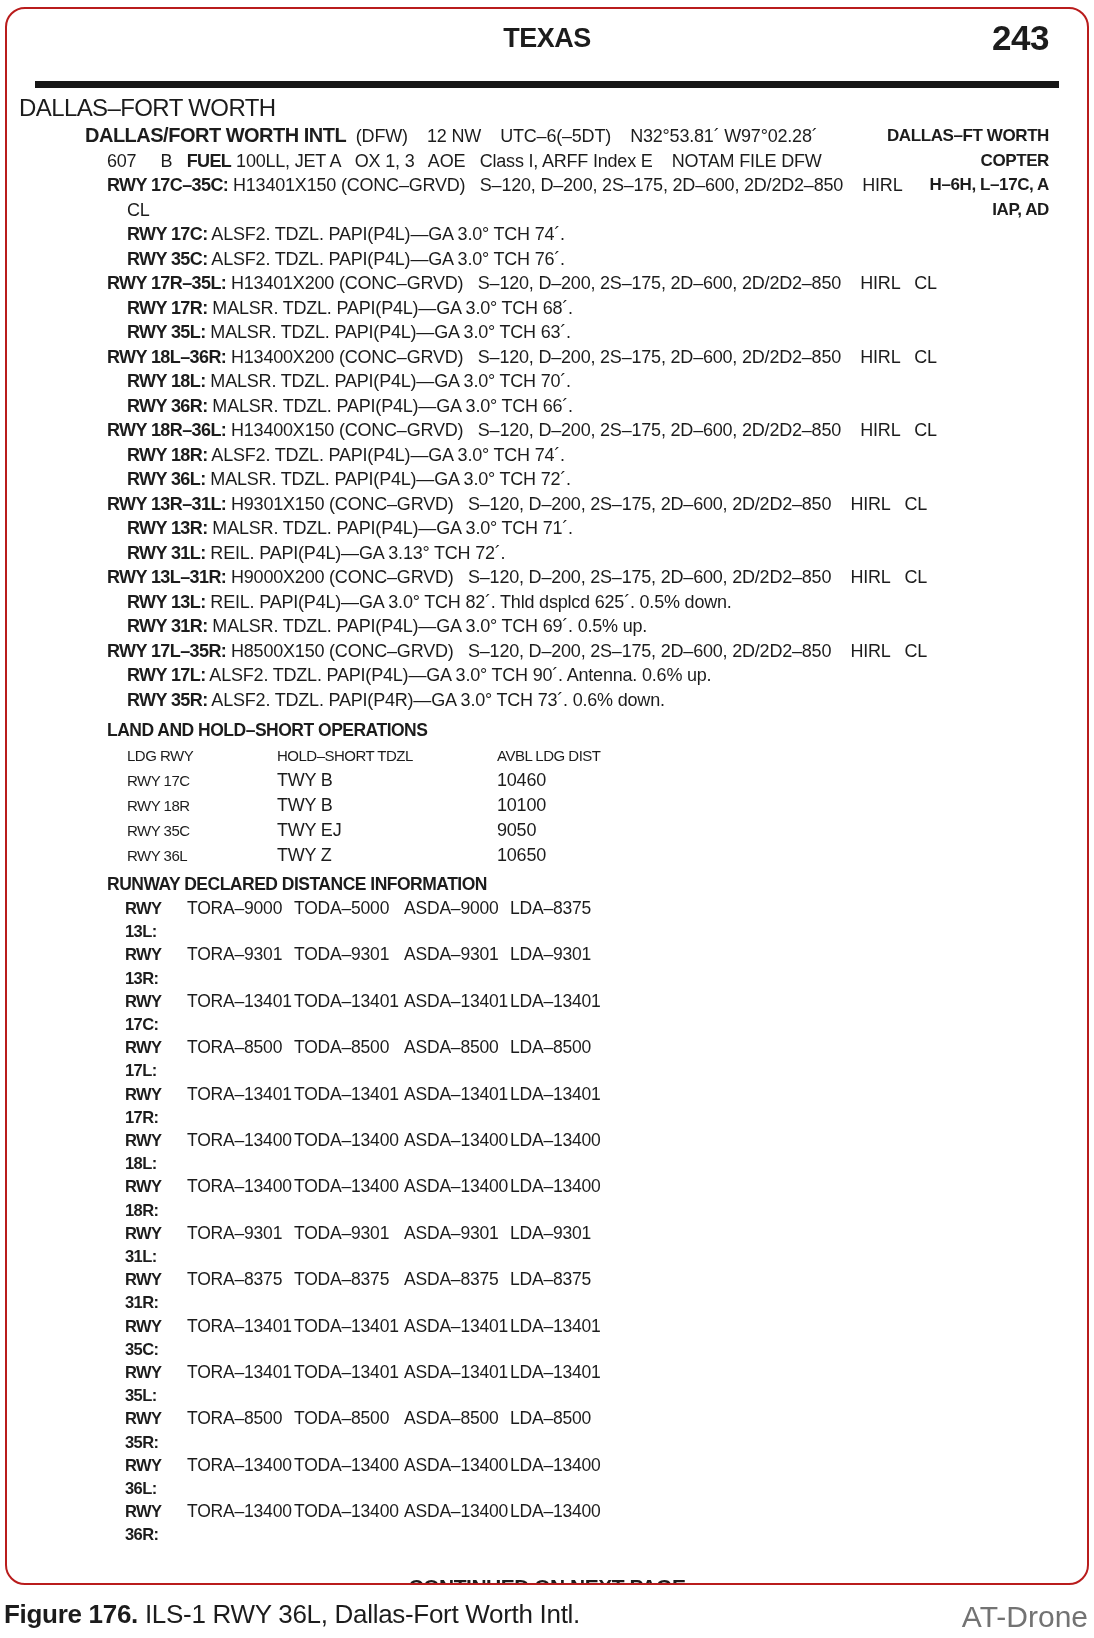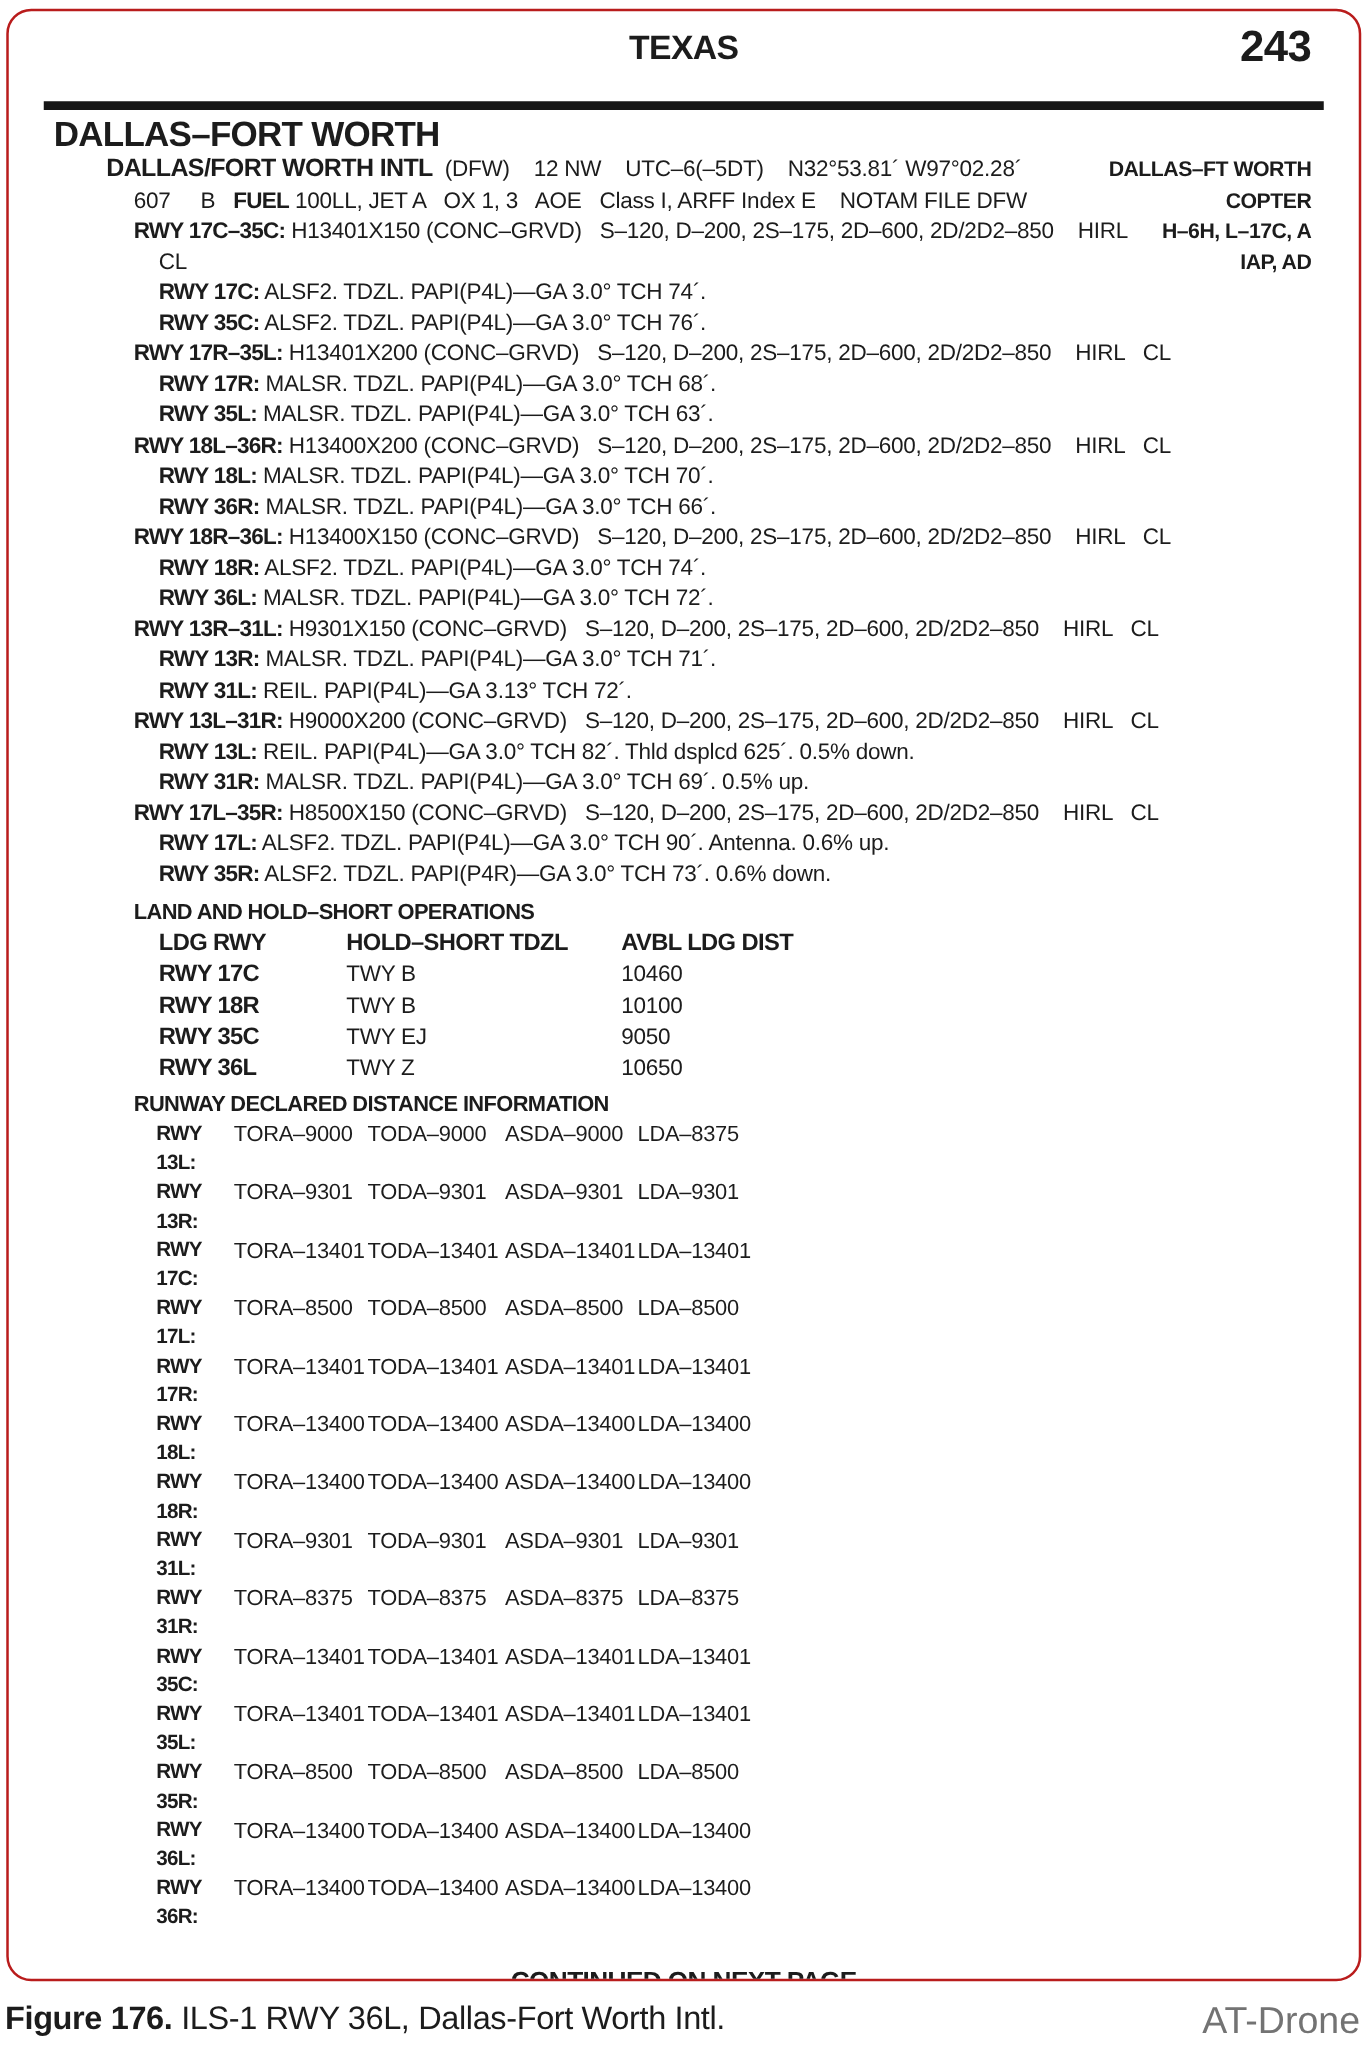--- a/index.html
+++ b/index.html
@@ -16,21 +16,21 @@
   .hdr .region{
     text-align:center;font-weight:700;font-size:27px;line-height:32px;
     letter-spacing:-0.5px;
   }
   .hdr .pageno{
     position:absolute;right:38px;top:13px;font-weight:700;font-size:35px;
     line-height:32px;letter-spacing:-0.5px;
   }
   .rule{height:7px;background:#161616;margin:27px 28px 0 28px;}
   .city{
-    margin:5px 0 0 36px;font-weight:700;font-size:28px;line-height:30px;
+    margin:5px 0 0 12px;font-weight:400;font-size:24px;line-height:30px;
     letter-spacing:-0.6px;
   }
   .entry{position:relative;margin-top:0;}
   .line{
     white-space:pre-wrap;font-size:18px;line-height:24.5px;
     letter-spacing:-0.2px;max-width:935px;
   }
   .ind0{padding-left:78px;}
   .ind1{padding-left:100px;}
   .ind2{padding-left:120px;}
@@ -41,21 +41,21 @@
     font-weight:700;font-size:17px;line-height:24.5px;letter-spacing:-0.4px;
   }
   .sechdr{
     padding-left:100px;font-weight:700;font-size:17.5px;line-height:25px;
     letter-spacing:-0.5px;margin-top:6px;
   }
   .lahso-row{
     display:grid;grid-template-columns:150px 220px auto;
     padding-left:120px;font-size:18px;line-height:25px;letter-spacing:-0.2px;
   }
-  .lahso-row .h{font-weight:700;font-size:19px;letter-spacing:-0.5px;}
+  .lahso-row .h{font-weight:400;font-size:15px;letter-spacing:-0.5px;}
   .decl-row{
     display:grid;grid-template-columns:62px 107px 110px 106px auto;
     padding-left:118px;font-size:17.5px;line-height:23.2px;letter-spacing:-0.2px;
   }
   .decl-row .lbl{font-weight:700;font-size:16.5px;letter-spacing:-0.6px;}
   .continued{
     text-align:center;font-weight:700;font-size:21px;letter-spacing:-0.5px;
     margin-top:28px;
   }
   .caption{
@@ -143,21 +143,21 @@
           <span>TWY Z</span>
           <span>10650</span>
         </div>
       </div>
 
     <div class="sechdr" style="margin-top:4px;">RUNWAY DECLARED DISTANCE INFORMATION</div>
     <div id="decl-table">
         <div class="decl-row">
           <span class="lbl">RWY 13L:</span>
           <span>TORA–9000</span>
-          <span>TODA–9000</span>
+          <span>TODA–5000</span>
           <span>ASDA–9000</span>
           <span>LDA–8375</span>
         </div>
         <div class="decl-row">
           <span class="lbl">RWY 13R:</span>
           <span>TORA–9301</span>
           <span>TODA–9301</span>
           <span>ASDA–9301</span>
           <span>LDA–9301</span>
         </div>

